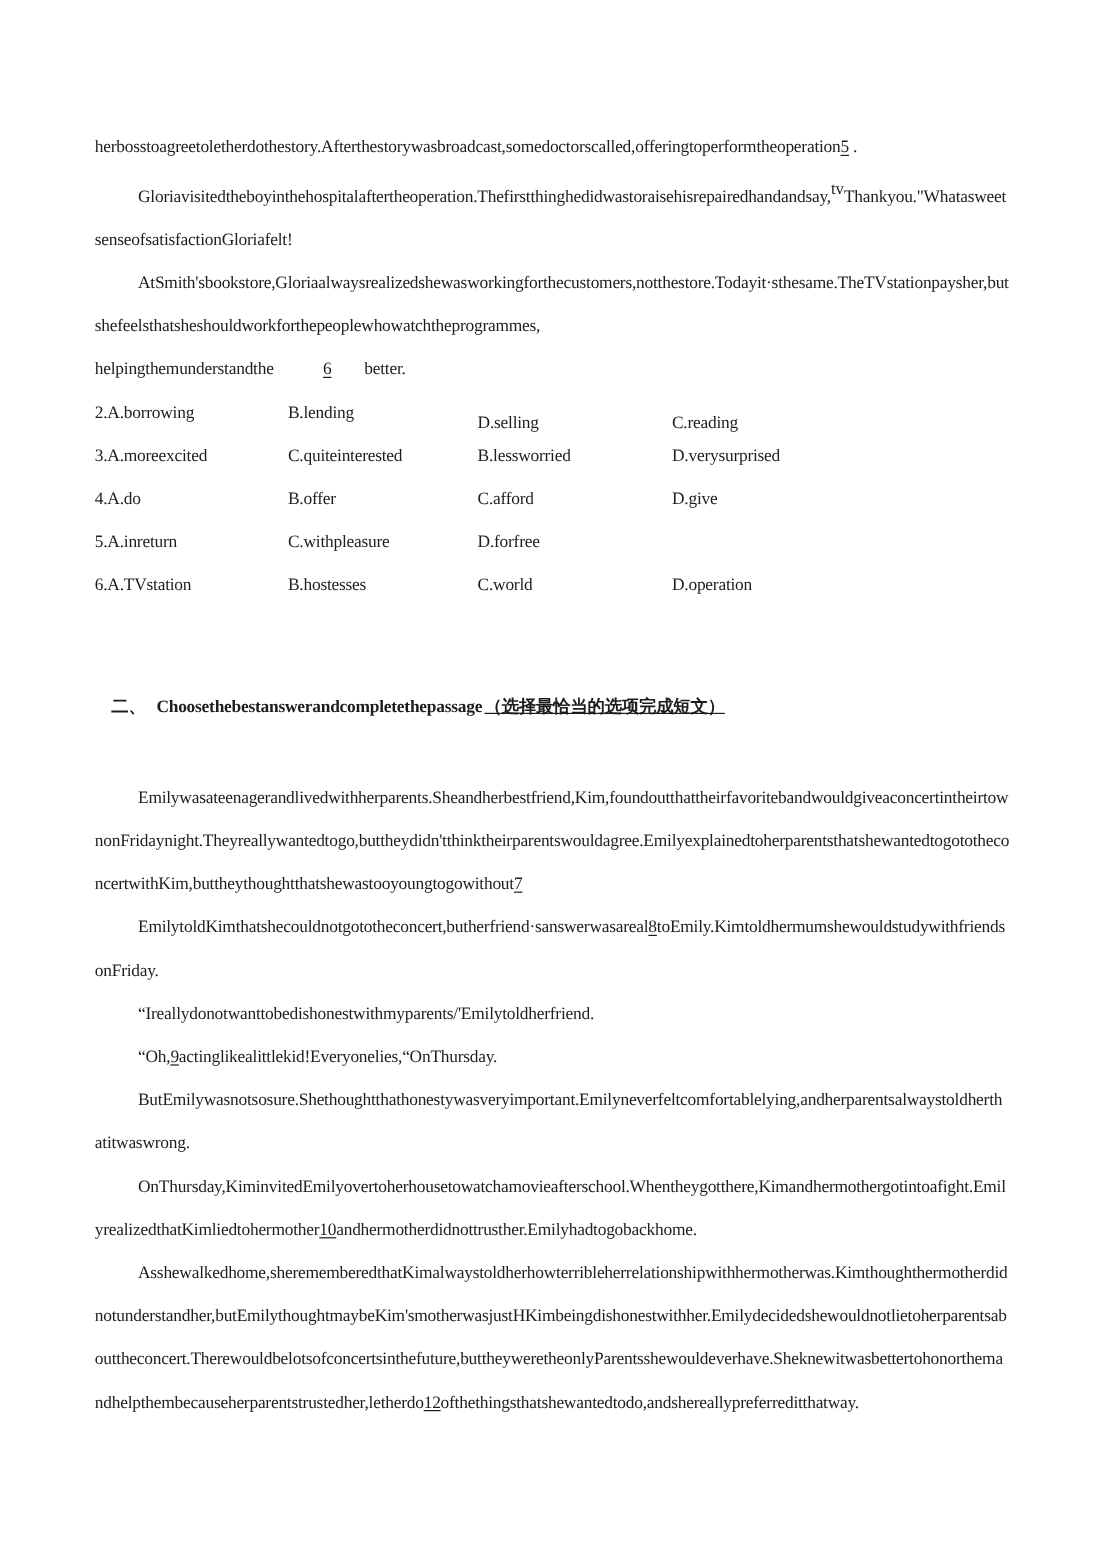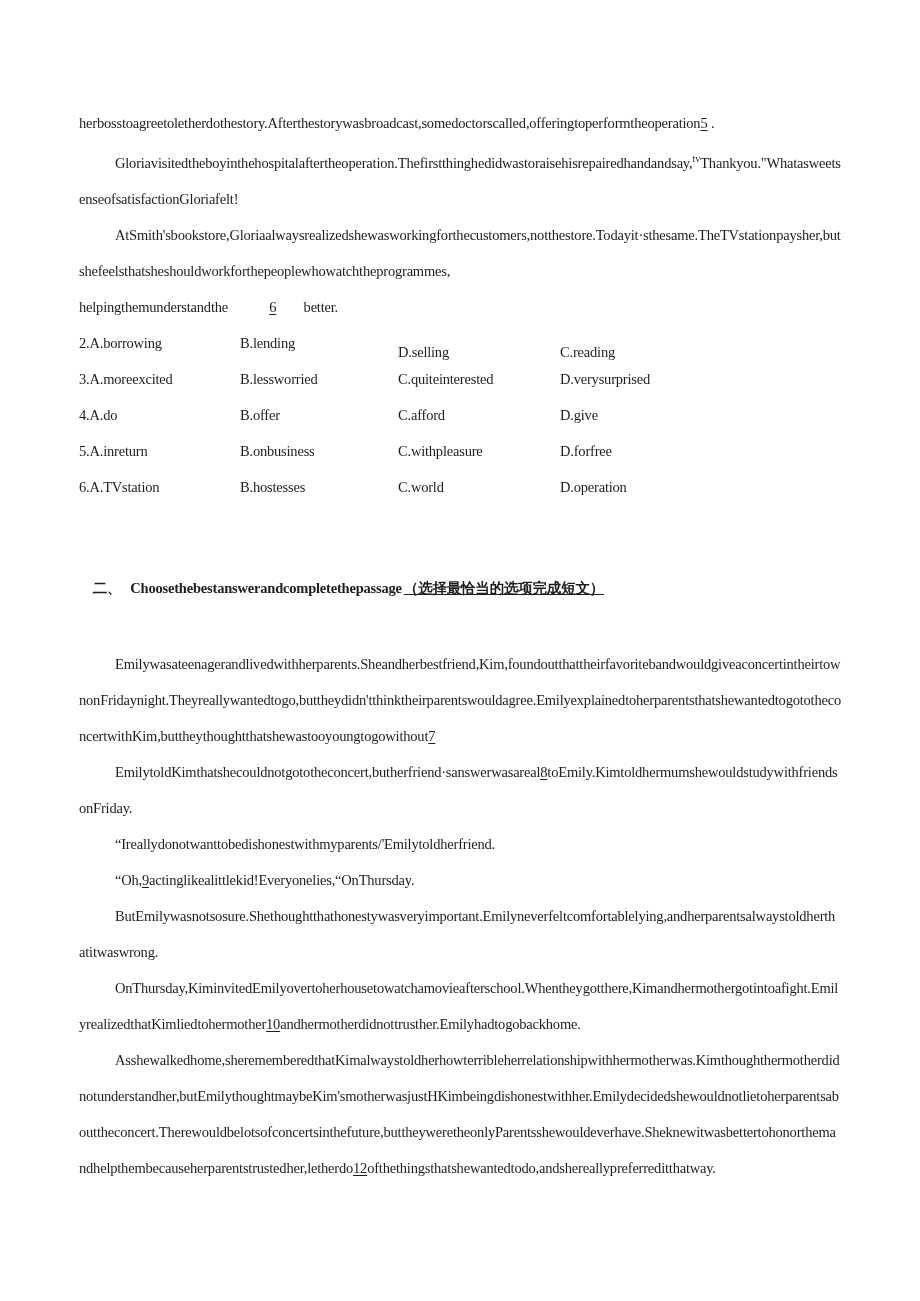--- a/index.html
+++ b/index.html
@@ -25,21 +25,21 @@
     white-space: pre-wrap;
     word-break: break-all;
     text-align: left;
   }
   .para.indent { text-indent: 36px; }
   .blank {
     text-decoration: underline;
     text-underline-offset: 2px;
   }
   .sup {
-    font-size: 10px;
+    font-size: 14px;
     vertical-align: 6px;
     letter-spacing: 0;
   }
   .q-row {
     display: grid;
     grid-template-columns: 161px 158px 162px auto;
     line-height: 36px;
   }
   .q-cell { white-space: nowrap; }
   
@@ -71,33 +71,32 @@
 
   <div class="qs-stagger">
       <div class="q-row">
         <span class="q-cell c0">2.A.borrowing</span>
         <span class="q-cell c1">B.lending</span>
         <span class="q-cell c3">D.selling</span>
         <span class="q-cell c2">C.reading</span>
       </div>
       <div class="q-row">
         <span class="q-cell c0">3.A.moreexcited</span>
+        <span class="q-cell c2">C.quiteinterested</span>
         <span class="q-cell c1">B.lessworried</span>
-        <span class="q-cell c2">C.quiteinterested</span>
         <span class="q-cell c3">D.verysurprised</span>
       </div>
       <div class="q-row">
         <span class="q-cell c0">4.A.do</span>
         <span class="q-cell c1">B.offer</span>
         <span class="q-cell c2">C.afford</span>
         <span class="q-cell c3">D.give</span>
       </div>
       <div class="q-row">
         <span class="q-cell c0">5.A.inreturn</span>
-        <span class="q-cell c1">B.onbusiness</span>
         <span class="q-cell c2">C.withpleasure</span>
         <span class="q-cell c3">D.forfree</span>
       </div>
       <div class="q-row">
         <span class="q-cell c0">6.A.TVstation</span>
         <span class="q-cell c1">B.hostesses</span>
         <span class="q-cell c2">C.world</span>
         <span class="q-cell c3">D.operation</span>
       </div>
     </div>

